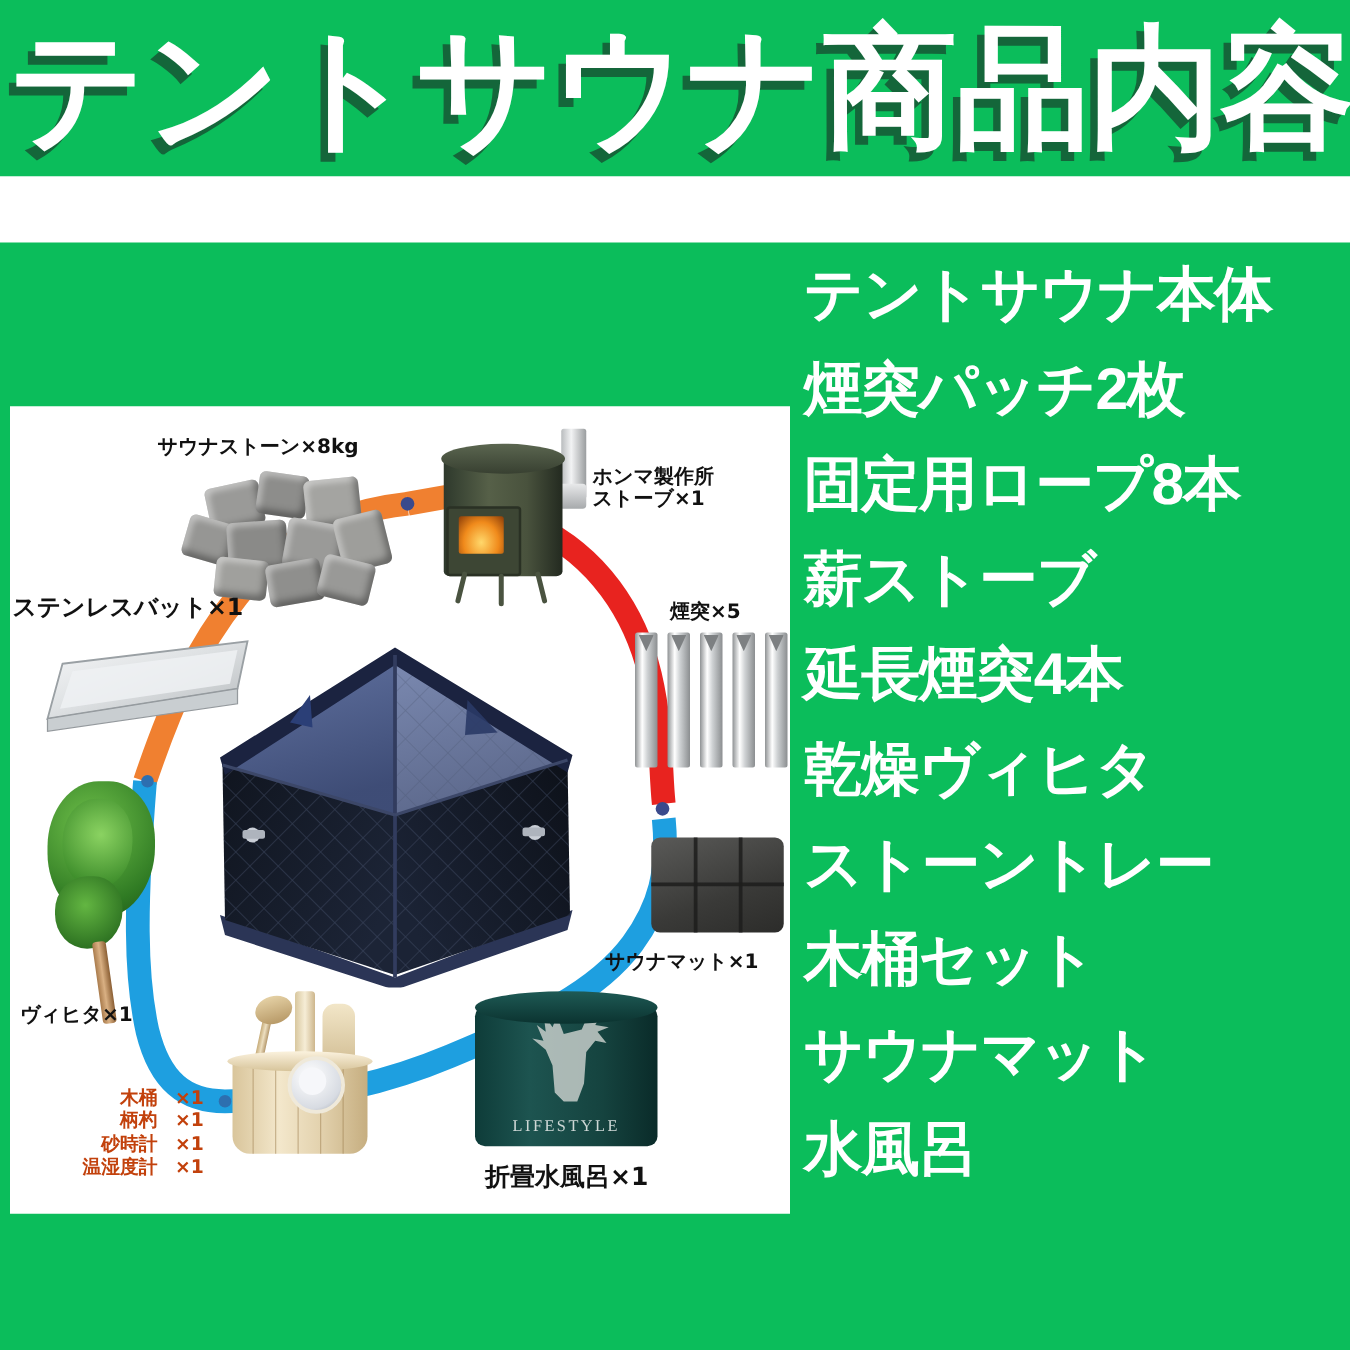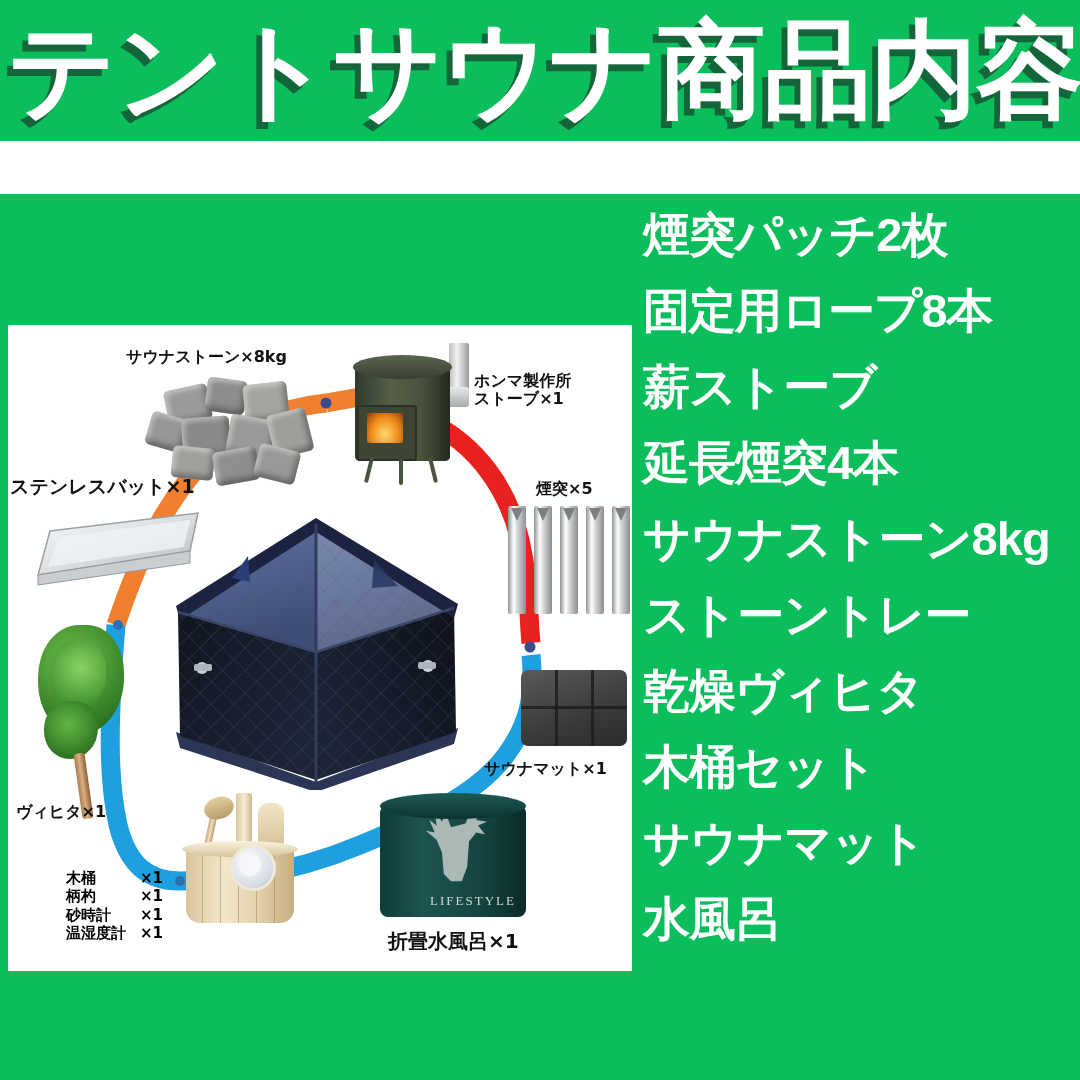--- a/index.html
+++ b/index.html
@@ -62,21 +62,21 @@
   
   .lbl-stone{left:118px;top:23px;font-size:16px;}
   .lbl-tray{left:2px;top:151px;font-size:19px;}
   .lbl-vihta{left:8px;top:478px;font-size:16px;}
   .lbl-stove{left:466px;top:47px;font-size:16px;text-align:left;}
   .lbl-chim{left:528px;top:155px;font-size:16px;}
   .lbl-mat{left:476px;top:435px;font-size:16px;}
   .lbl-tub{left:380px;top:605px;font-size:20px;}
   .lbl-bucket{left:58px;top:545px;font-size:15px;}
   .lbl-bucket table{border-collapse:collapse;}
-  .lbl-bucket td{padding:0 0 1px 0;font-weight:bold;font-size:15px;color:#000000;}
+  .lbl-bucket td{padding:0 0 1px 0;font-weight:bold;font-size:15px;color:#c2410c;text-align:right;}
   .lbl-bucket td.q{padding-left:14px;}
 
   
   .stones{position:absolute;left:140px;top:52px;width:180px;height:112px;}
   .rock{position:absolute;background:#9a9a98;border-radius:5px;
         box-shadow:inset -3px -4px 6px rgba(0,0,0,.35),inset 3px 3px 5px rgba(255,255,255,.45);}
   
   .tray-wrap{position:absolute;left:12px;top:182px;width:184px;height:82px;}
   
   .vihta{position:absolute;left:26px;top:300px;width:96px;height:190px;}
@@ -112,21 +112,21 @@
      background:linear-gradient(160deg,#5a5a58,#3a3a38 60%,#2c2c2a);border-radius:7px;}
   .mat-l{position:absolute;background:#1d1d1c;opacity:.85;}
   
   .tub{position:absolute;left:372px;top:468px;width:146px;height:130px;}
   .tub-body{position:absolute;left:0;top:12px;width:146px;height:112px;
      background:linear-gradient(90deg,#0e3c39,#1d5450 30%,#15433f 70%,#0a2b29);
      border-radius:8px;}
   .tub-rim{position:absolute;left:0;top:0px;width:146px;height:26px;
      background:linear-gradient(180deg,#1e5a55,#0b3330);border-radius:50%;}
   .tub-text{position:absolute;left:0;top:88px;width:146px;text-align:center;
-     color:#cfd8d6;font-size:13px;letter-spacing:2px;font-family:"Liberation Serif",serif;padding-left:20px;}
+     color:#cfd8d6;font-size:13px;letter-spacing:2px;font-family:"Liberation Serif",serif;}
   
   .bucket{position:absolute;left:172px;top:470px;width:120px;height:128px;}
   .bkt-body{position:absolute;left:6px;top:52px;width:108px;height:76px;
      background:linear-gradient(90deg,#d9c59b,#f3e7cb 35%,#e3d2ae 65%,#c6ae80);
      border-radius:4px 4px 14px 14px;}
   .bkt-stave{position:absolute;top:0;width:1px;height:100%;background:rgba(150,120,70,.45);}
   .bkt-rim{position:absolute;left:2px;top:46px;width:116px;height:16px;
      background:linear-gradient(180deg,#fbf2de,#d7c49a);border-radius:50%;}
   .ladle{position:absolute;left:16px;top:2px;width:40px;height:60px;}
   .ladle-bowl{position:absolute;left:8px;top:0;width:30px;height:22px;
@@ -365,25 +365,25 @@
                 <td class="q">×1</td>
               </tr>
             </tbody>
         </table>
       </div>
 
     </div>
   </div>
 
   <div class="spec-list" id="spec-list">
+      <div class="spec-item">テントサウナ本体</div>
       <div class="spec-item">煙突パッチ2枚</div>
       <div class="spec-item">固定用ロープ8本</div>
       <div class="spec-item">薪ストーブ</div>
       <div class="spec-item">延長煙突4本</div>
-      <div class="spec-item">サウナストーン8kg</div>
+      <div class="spec-item">乾燥ヴィヒタ</div>
       <div class="spec-item">ストーントレー</div>
-      <div class="spec-item">乾燥ヴィヒタ</div>
       <div class="spec-item">木桶セット</div>
       <div class="spec-item">サウナマット</div>
       <div class="spec-item">水風呂</div>
     </div>
 
 </div>
 
 </body></html>

